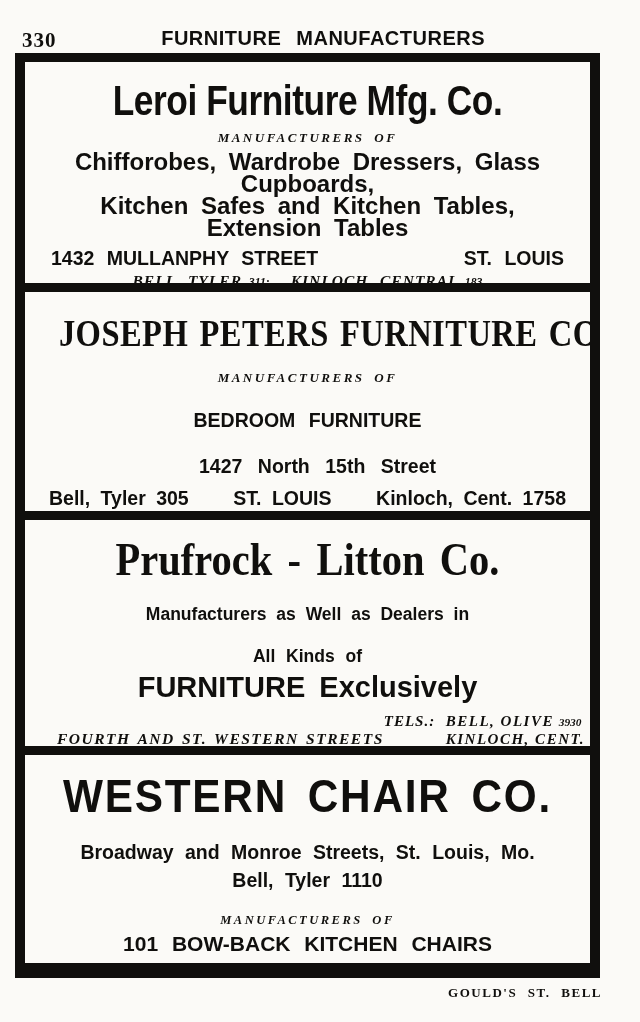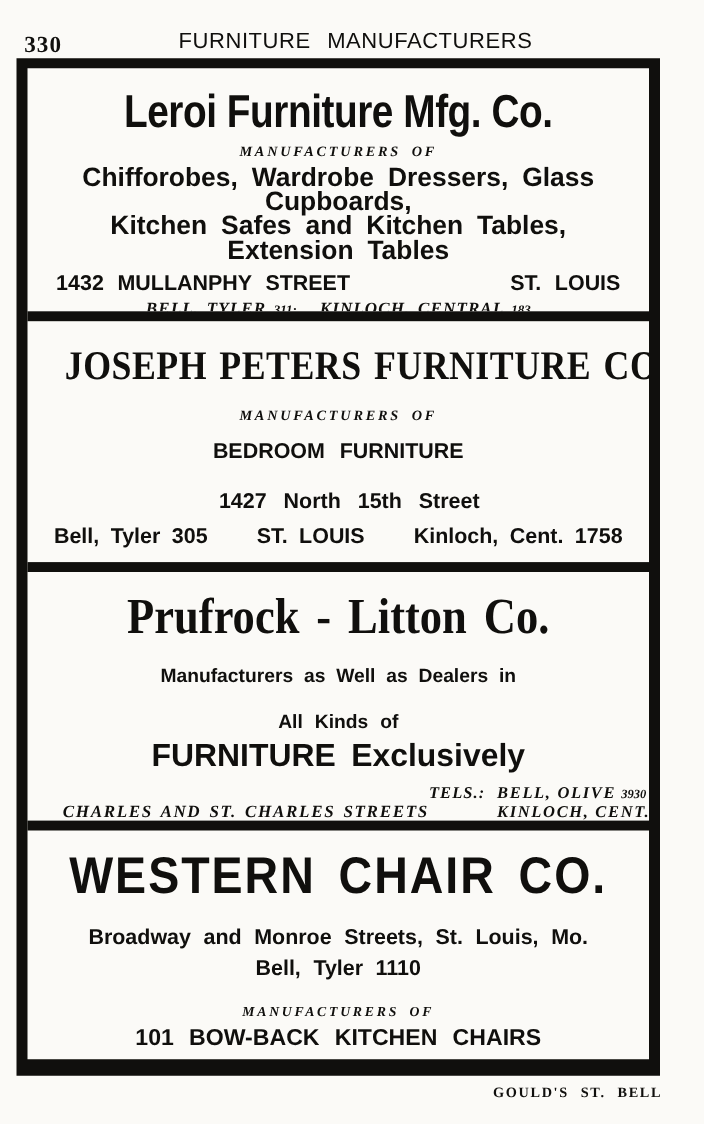--- a/index.html
+++ b/index.html
@@ -22,21 +22,21 @@
     position:relative;
     height:53px;
   }
   .page-number{
     position:absolute;left:22px;top:28px;
     font-family:"Liberation Serif",serif;
     font-weight:700;font-size:21px;letter-spacing:1px;
   }
   .page-header-title{
     position:absolute;left:50%;top:27px;transform:translateX(-52%);
-    font-weight:400;font-size:20px;
+    font-weight:700;font-size:20px;
     letter-spacing:.5px;word-spacing:9px;
     white-space:nowrap;
     padding-left:20px;
   }
 
   
   .frame{
     margin-left:15px;
     width:585px;
     border:10px solid var(--ink);
@@ -81,21 +81,21 @@
   
   .ad-peters{height:219px;}
   .ad-peters .ad-title{
     margin-top:22px;
     font-family:"Liberation Serif",serif;
     font-size:37px;font-weight:700;line-height:40px;
     transform:scaleX(.88);transform-origin:50% 50%;
     white-space:nowrap;letter-spacing:.5px;word-spacing:3px;
   }
   .ad-peters .tagline{margin-top:16px;}
-  .ad-peters .category{margin-top:13px;font-weight:700;font-size:19.5px;line-height:22px;word-spacing:8px;}
+  .ad-peters .category{margin-top:23px;font-weight:700;font-size:19.5px;line-height:22px;word-spacing:8px;}
   .ad-peters .street{margin-top:24px;font-weight:700;font-size:19.5px;line-height:22px;word-spacing:10px;padding-left:20px;}
   .ad-peters .bottom-row{
     display:flex;justify-content:space-between;align-items:baseline;
     margin:10px 24px 4px 24px;
     font-weight:700;font-size:19.5px;line-height:22px;word-spacing:5px;
   }
 
   
   .ad-prufrock{height:226px;}
   .ad-prufrock .ad-title{
@@ -195,21 +195,21 @@
     </section>
 
     <div class="divider"></div>
 
     <section class="ad ad-prufrock">
       <div class="ad-title">Prufrock - Litton Co.</div>
       <div class="line1">Manufacturers as Well as Dealers in</div>
       <div class="line2">All Kinds of</div>
       <div class="line3">FURNITURE Exclusively</div>
       <div class="bottom-row">
-        <span class="corner-address">CHARLES AND ST. CHARLES STREETS</span>
+        <span class="corner-address">FOURTH AND ST. WESTERN STREETS</span>
         <span class="tels-block">
           <span class="tels-row"><span class="tels-label">TELS.:</span><span class="tel-name">BELL, OLIVE</span> <span class="ph-num">3930</span></span><br>
           <span class="tels-row"><span class="tels-label"></span><span class="tel-name">KINLOCH, CENT.</span> <span class="ph-num">7645</span></span>
         </span>
       </div>
     </section>
 
     <div class="divider"></div>
 
     <section class="ad ad-western">

